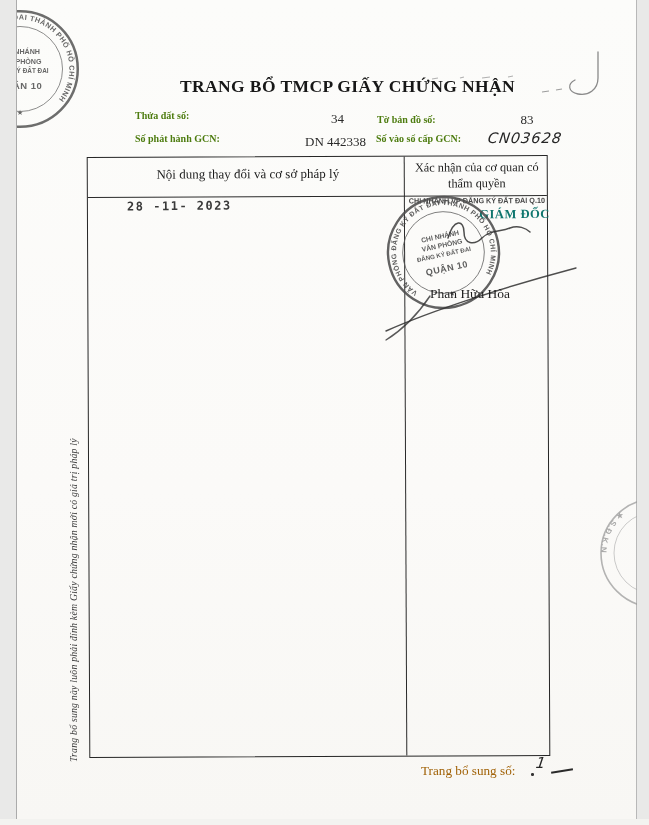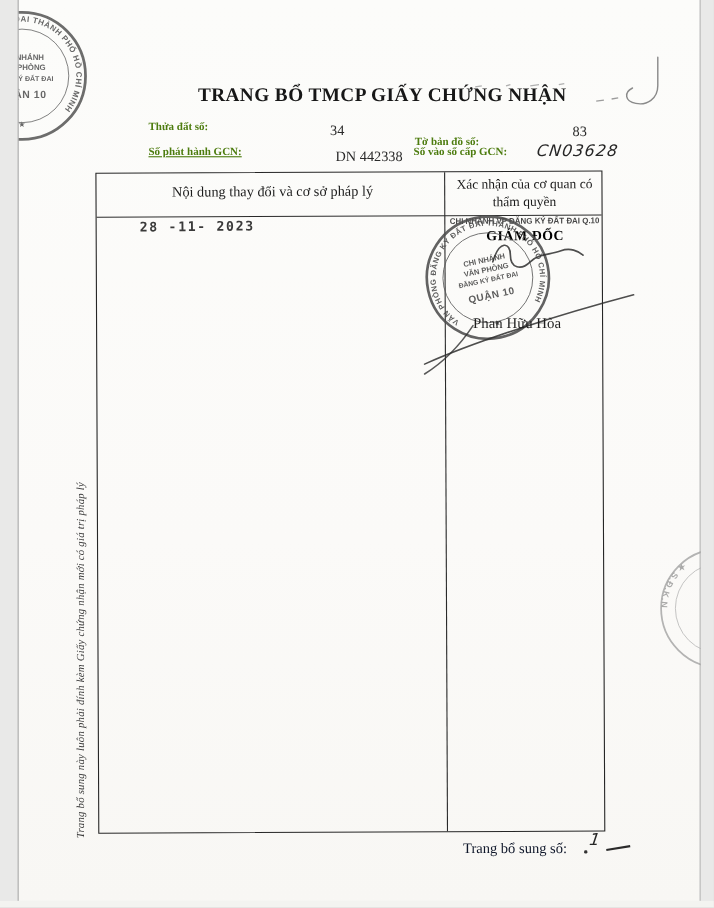--- a/index.html
+++ b/index.html
@@ -19,22 +19,22 @@
 
   .tbl { left:88px; top:156px; width:461px; height:601px; border:1.5px solid #262626;
          transform:rotate(-0.25deg); }
   .tbl-hline { position:absolute; left:0; top:39px; width:100%; height:1.4px; background:#2a2a2a; }
   .tbl-vline { position:absolute; left:316px; top:0; width:1.4px; height:100%; background:#2a2a2a; }
   .hdr-left  { position:absolute; left:12px; top:9px; width:296px; text-align:center; font-size:13px; color:#1c1c1c; }
   .hdr-right { position:absolute; left:319px; top:3px; width:140px; text-align:center; font-size:12.3px; line-height:1.32; color:#1c1c1c; }
   .office-line { position:absolute; left:316px; top:40px; width:146px; text-align:center; white-space:nowrap;
                  font-family:"Liberation Sans", sans-serif; font-weight:bold; font-size:7.6px;
                  transform:scaleX(.95); color:#474747; }
-  .director { position:absolute; left:317px; top:51px; width:145px; text-align:center;
-              font-weight:bold; font-size:12.6px; letter-spacing:.5px; color:#000000; }
+  .director { position:absolute; left:317px; top:51px; width:145px; text-align:right;
+              font-weight:bold; font-size:12.6px; letter-spacing:.5px; color:#0f766e; }
 
   .date-stamp { left:127px; top:199px; font-family:"DejaVu Sans Mono", monospace;
                 font-weight:bold; font-size:12px; letter-spacing:1.5px; color:#3a3a3a;
                 transform:rotate(-0.6deg); }
   .entry-text { left:112px; top:224px; width:305px; font-size:12.7px; line-height:1.52;
                 text-align:justify; color:#1d1d1d; z-index:2; }
   .end-mark { font-family:"DejaVu Sans", sans-serif; font-style:italic; font-size:11px; color:#333; }
 
   .seal-wrap { left:383px; top:192px; width:121px; height:121px; transform:rotate(-12deg); opacity:.88; z-index:5; }
   .corner-clip { left:17px; top:4px; width:70px; height:133px; overflow:hidden; opacity:.82; z-index:4; }
@@ -53,21 +53,21 @@
 
   .margin-note { left:68px; top:762px; transform:rotate(-90deg); transform-origin:0 0;
                  white-space:nowrap; font-style:italic; font-size:9.8px; letter-spacing:.2px; color:#3c3c3c; }
 
   .edge-clip { left:597px; top:478px; width:40px; height:155px; overflow:hidden; opacity:.75; }
   .edge-clip svg { position:absolute; left:0; top:5px; }
   .edge-ring { fill:none; stroke:#9c9c9c; stroke-width:1.6; }
   .edge-ring2 { fill:none; stroke:#a8a8a8; stroke-width:.8; }
   .edge-text { font-family:"Liberation Sans", sans-serif; font-weight:bold; font-size:8px; fill:#8f8f8f; letter-spacing:1px; }
 
-  .footer-label { left:421px; top:763px; font-size:13.2px; color:#0f172a; }
+  .footer-label { left:421px; top:763px; font-size:13.2px; color:#a16207; }
   .footer-num { left:536px; top:754px; font-size:15px; z-index:3; }
   .footer-dot { left:531px; top:773px; width:2.5px; height:2.5px; background:#333; border-radius:50%; }
   .footer-dash { left:551px; top:770px; width:22px; height:1.6px; background:#2a2a2a; transform:rotate(-9deg); }
 
   .pen-mark { left:540px; top:48px; }
   .noise { left:430px; top:70px; }
   .bottom-band { left:0; top:819px; width:649px; height:6px; background:#f3f3f0; }
 </style>
 </head>
 <body>
@@ -93,24 +93,24 @@
     <path d="M2,9 l6,-1 M30,8 l4,-1 M52,8 l8,-1 M78,7 l5,-1" stroke="#b0b0b0" stroke-width="1.2" fill="none"></path>
   </svg>
   <svg class="abs pen-mark" width="65" height="62">
     <path d="M58,4 L58,30 C58,42 48,48 38,46 C28,44 27,36 35,32" stroke="#8a8a8a" stroke-width="1.3" fill="none" stroke-linecap="round"></path>
     <path d="M2,44 l7,-1 M16,42 l6,-1" stroke="#9c9c9c" stroke-width="1.2" fill="none"></path>
   </svg>
 
   <div class="abs title">TRANG BỔ TMCP GIẤY CHỨNG NHẬN</div>
 
   <div class="abs flabel" style="left:135px; top:110px;">Thửa đất số:</div>
-  <div class="abs fvalue" style="left:300px; top:111px; width:44px; text-align:left;">34</div>
-  <div class="abs flabel" style="left:377px; top:124px;">Tờ bản đồ số:</div>
+  <div class="abs fvalue" style="left:300px; top:111px; width:44px; text-align:right;">34</div>
+  <div class="abs flabel" style="left:377px; top:114px;">Tờ bản đồ số:</div>
   <div class="abs fvalue" style="left:505px; top:112px; width:44px; text-align:center;">83</div>
-  <div class="abs flabel" style="left:135px; top:133px;text-decoration:underline;">Số phát hành GCN:</div>
+  <div class="abs flabel" style="left:135px; top:133px;">Số phát hành GCN:</div>
   <div class="abs fvalue" style="left:305px; top:134px;">DN 442338</div>
   <div class="abs flabel" style="left:376px; top:133px;">Số vào sổ cấp GCN:</div>
   <div class="abs hand" style="left:488px; top:130px; font-size:14.5px; letter-spacing:1px;">CN03628</div>
 
   <div class="abs tbl">
     <div class="tbl-hline"></div>
     <div class="tbl-vline"></div>
     <div class="hdr-left">Nội dung thay đổi và cơ sở pháp lý</div>
     <div class="hdr-right">Xác nhận của cơ quan có thẩm quyền</div>
     <div class="office-line">CHI NHÁNH VP ĐĂNG KÝ ĐẤT ĐAI Q.10</div>

